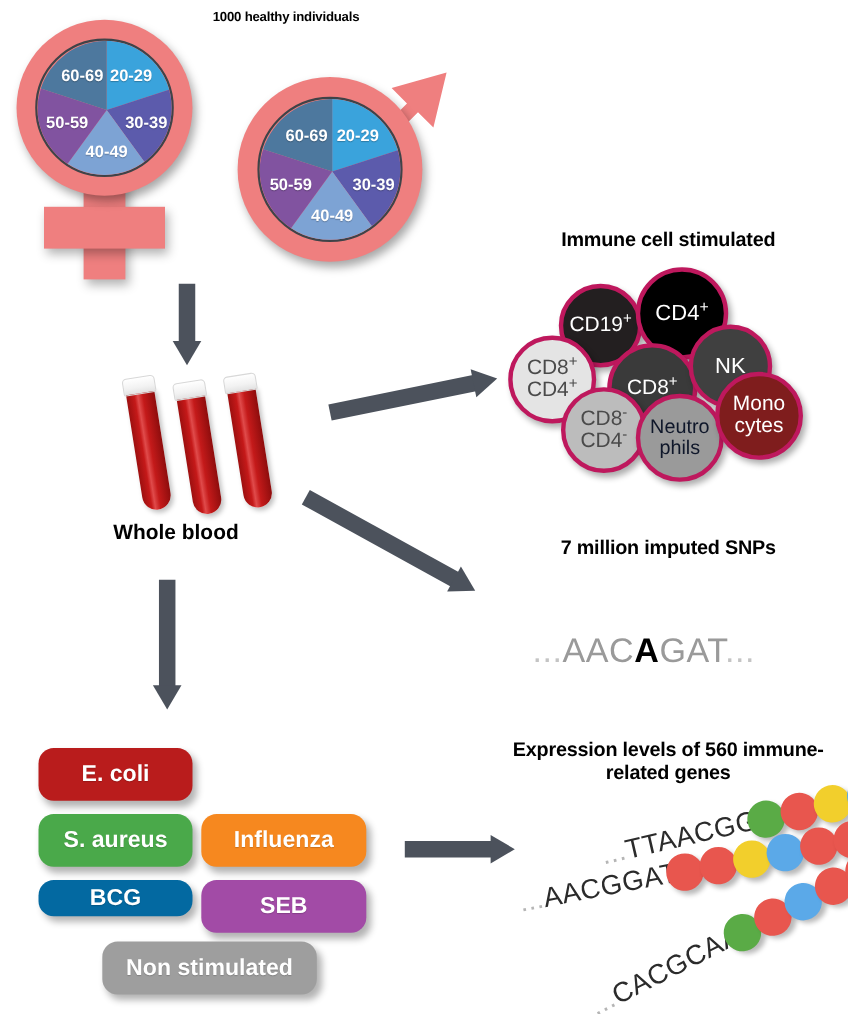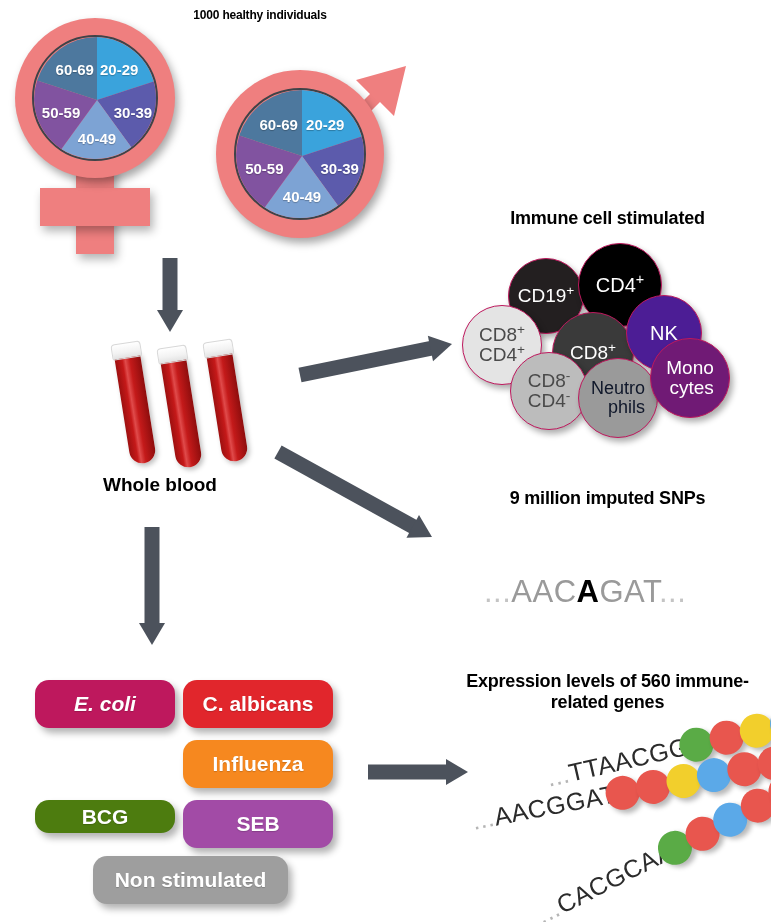--- a/index.html
+++ b/index.html
@@ -88,26 +88,26 @@
     box-sizing: border-box;
   }
 
   
   .arrow-svg { position: absolute; overflow: visible; }
 
   
   .cell {
     position: absolute;
     border-radius: 50%;
-    border: 1px solid #be185d;
+    border: 4px solid #be185d;
     box-sizing: border-box;
     display: flex;
     align-items: center;
     justify-content: center;
-    text-align: right;
+    text-align: center;
     line-height: 1.04;
     font-weight: normal;
     box-shadow: 3px 4px 6px rgba(0,0,0,0.33);
   }
   .cell sup { font-size: 0.72em; vertical-align: super; line-height: 0; }
 
   
   .snp-row {
     position: absolute;
     font-family: "Liberation Sans", sans-serif;
@@ -152,21 +152,21 @@
     box-shadow: 3px 4px 5px rgba(0,0,0,0.28);
   }
 </style>
 </head>
 <body>
 
 <div id="canvas">
 
   <div class="title" id="study-title">1000 healthy individuals</div>
   <div class="title" id="immune-title">Immune cell stimulated</div>
-  <div class="title" id="snp-title">9 million imputed SNPs</div>
+  <div class="title" id="snp-title">7 million imputed SNPs</div>
   <div class="title" id="expr-title">Expression levels of 560 immune-related genes</div>
   <div id="blood-label">Whole blood</div>
 
   <div class="gender" id="female-symbol" style="left:10px; top:18px; width:180px; height:240px;">
     <div class="f-vbar" style="left:66px; top:118px; width:38px; height:118px; box-shadow:3px 5px 9px rgba(0,0,0,0.3);"></div>
     <div class="f-hbar" style="left:30px; top:170px; width:110px; height:38px; box-shadow:3px 5px 9px rgba(0,0,0,0.3);"></div>
     <div class="sym-circle" style="left:5px; top:0px; width:160px; height:160px;"></div>
     <div class="pie" id="pie-female" style="left:22px; top:17px; width:126px; height:126px;">
         <svg width="126" height="126" viewBox="0 0 126 126" style="position: absolute; left: 0px; top: 0px;">
           <path d="M 63 63 L 63.00000000000001 0 A 63 63 0 0 1 122.91656052659468 43.53192935437831 Z" fill="#3aa3dc"></path>
@@ -251,49 +251,49 @@
       </div>
       <div class="cell" style="left: 578px; top: 243px; width: 84px; height: 84px; background: rgb(0, 0, 0); color: rgb(255, 255, 255); font-size: 20px;">
         <span>CD4<sup>+</sup></span>
       </div>
       <div class="cell" style="left: 462px; top: 305px; width: 80px; height: 80px; background: rgb(228, 228, 228); color: rgb(74, 74, 74); font-size: 19px;">
         <span>CD8<sup>+</sup><br>CD4<sup>+</sup></span>
       </div>
       <div class="cell" style="left: 552px; top: 312px; width: 82px; height: 82px; background: rgb(58, 58, 58); color: rgb(255, 255, 255); font-size: 19px;">
         <span>CD8<sup>+</sup></span>
       </div>
-      <div class="cell" style="left: 626px; top: 295px; width: 76px; height: 76px; background: #4c1d95; color: rgb(255, 255, 255); font-size: 20px;">
+      <div class="cell" style="left: 626px; top: 295px; width: 76px; height: 76px; background: #404040; color: rgb(255, 255, 255); font-size: 20px;">
         <span>NK</span>
       </div>
       <div class="cell" style="left: 510px; top: 352px; width: 78px; height: 78px; background: rgb(188, 188, 188); color: rgb(74, 74, 74); font-size: 19px;">
         <span>CD8<sup>-</sup><br>CD4<sup>-</sup></span>
       </div>
       <div class="cell" style="left: 578px; top: 358px; width: 80px; height: 80px; background: rgb(154, 154, 154); color: #0f172a; font-size: 18px;">
         <span>Neutro<br>phils</span>
       </div>
-      <div class="cell" style="left: 650px; top: 338px; width: 80px; height: 80px; background: #701a75; color: rgb(255, 255, 255); font-size: 19px;">
+      <div class="cell" style="left: 650px; top: 338px; width: 80px; height: 80px; background: #7f1d1d; color: rgb(255, 255, 255); font-size: 19px;">
         <span>Mono<br>cytes</span>
       </div>
     </div>
 
   <div class="abs" id="snp-block" style="left:478px; top:528px; width:280px; height:90px;">
       <div class="snp-row" style="left: 6px; top: 46px;"><span class="dim">...</span><span class="mid">AAC</span><span class="hi">A</span><span class="mid">GAT</span><span class="dim">...</span></div>
     </div>
 
   <div class="abs" id="stimuli-block" style="left:0; top:0; width:400px; height:922px;">
-      <div class="stim" style="left: 35px; top: 680px; width: 140px; height: 48px; background: #be185d; font-style: italic;">
+      <div class="stim" style="left: 35px; top: 680px; width: 140px; height: 48px; background: #b91c1c;">
         <span>E. coli</span>
       </div>
-      <div class="stim" style="left: 183px; top: 680px; width: 150px; height: 48px; background: rgb(225, 38, 44);">
-        <span>C. albicans</span>
+      <div class="stim" style="left: 35px; top: 740px; width: 140px; height: 48px; background: rgb(74, 169, 74);">
+        <span>S. aureus</span>
       </div>
       <div class="stim" style="left: 183px; top: 740px; width: 150px; height: 48px; background: rgb(246, 136, 31);">
         <span>Influenza</span>
       </div>
-      <div class="stim" style="left: 35px; top: 800px; width: 140px; height: 33px; background: #4d7c0f;">
+      <div class="stim" style="left: 35px; top: 800px; width: 140px; height: 33px; background: #0369a1;">
         <span>BCG</span>
       </div>
       <div class="stim" style="left: 183px; top: 800px; width: 150px; height: 48px; background: rgb(162, 75, 166);">
         <span>SEB</span>
       </div>
       <div class="stim" style="left: 93px; top: 856px; width: 195px; height: 48px; background: rgb(158, 158, 158);">
         <span>Non stimulated</span>
       </div>
     </div>
 

